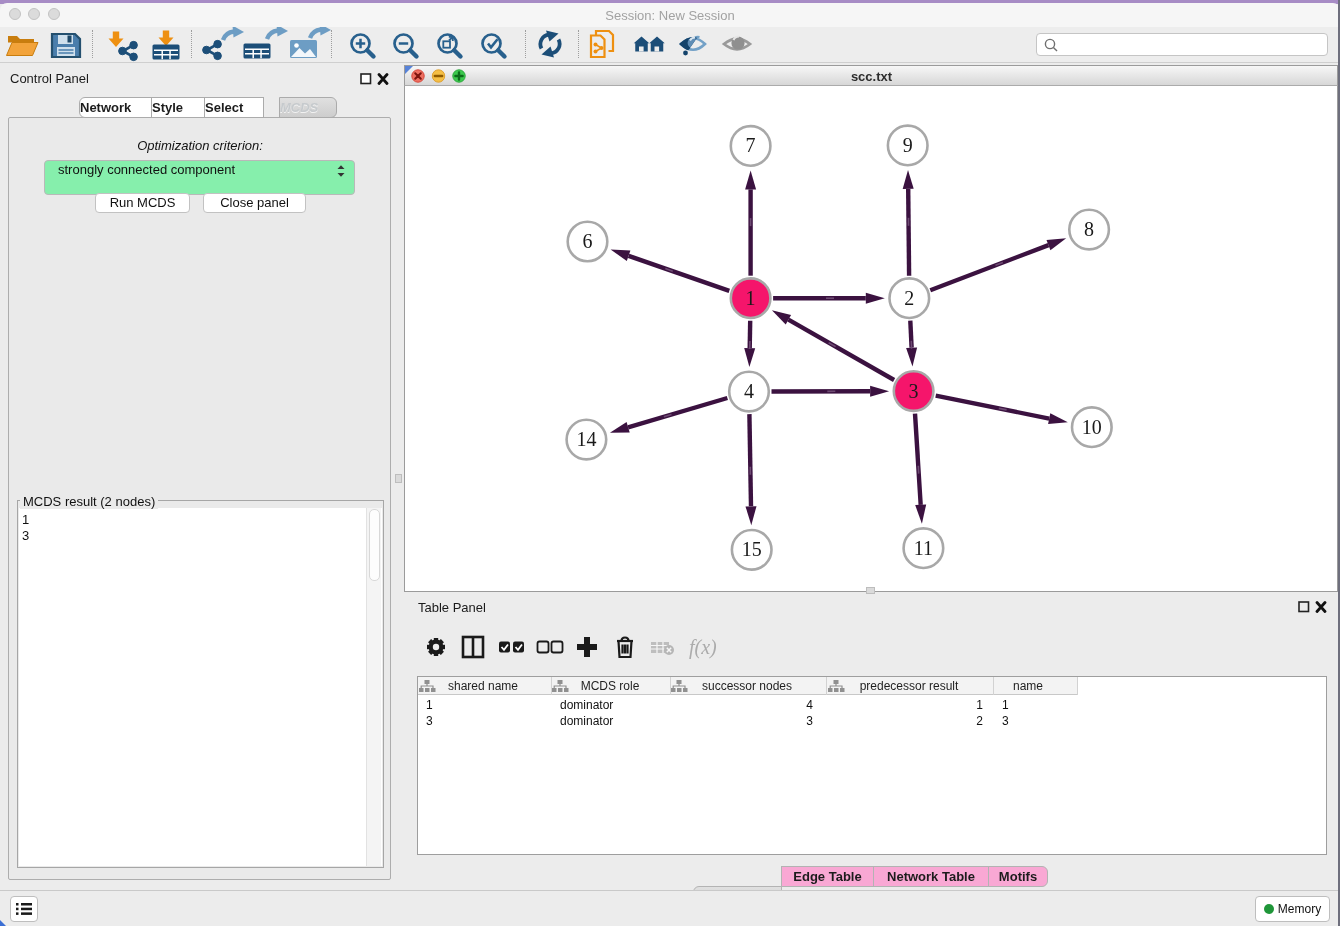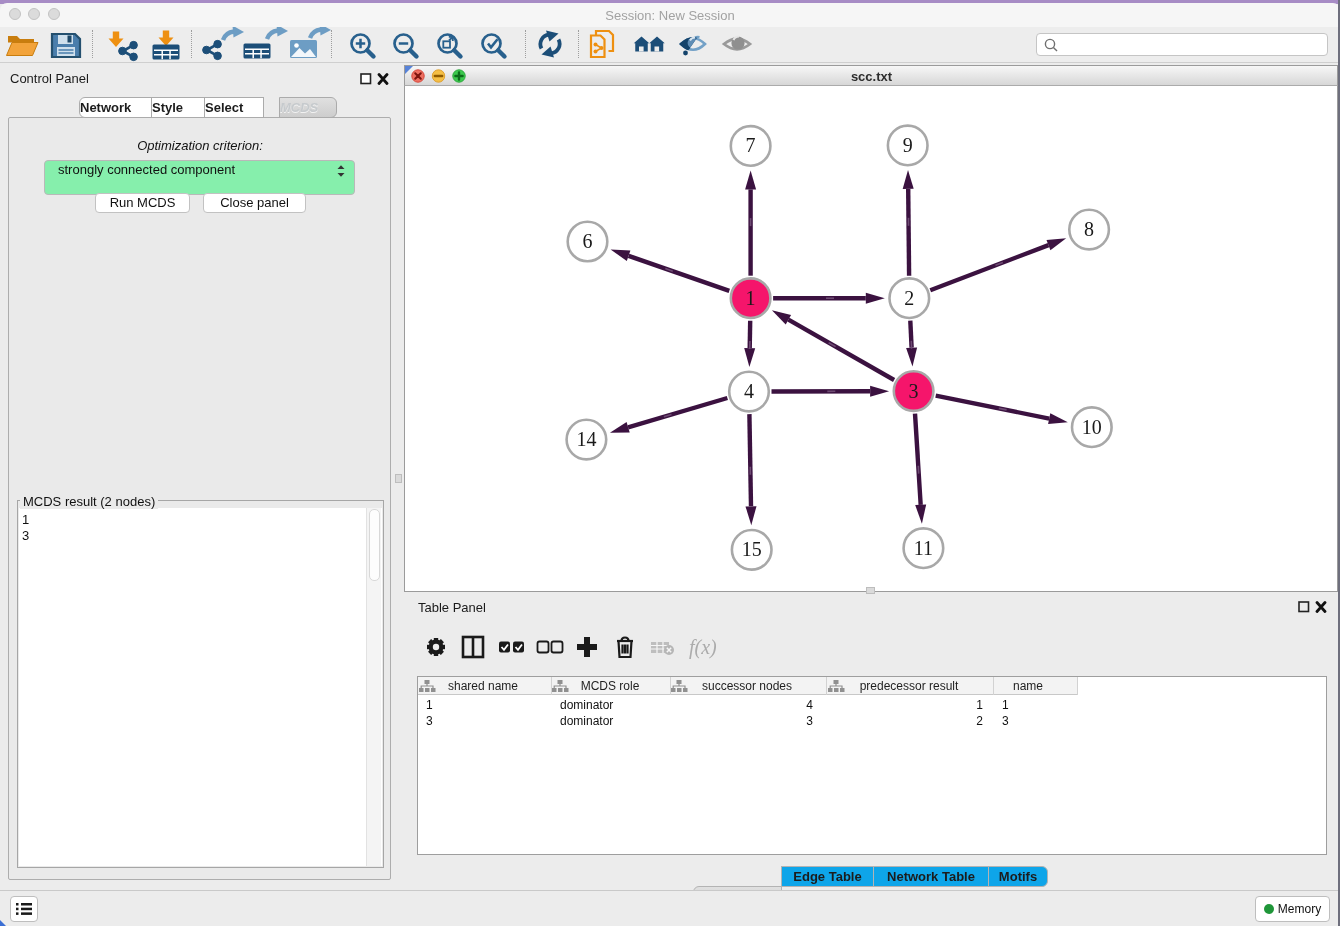--- a/index.html
+++ b/index.html
@@ -51,21 +51,21 @@
       font-weight:bold; color:#2D2D2D; }
 
   
   #tp-title { left:418px; top:600px; font-size:13px; color:#1B1B1B; }
   #tbl { left:417px; top:676px; width:910px; height:179px; background:#fff; border:1px solid #9E9E9E; }
   #tbl-head { left:418px; top:677px; width:659px; height:18px; background:#F3F3F3;
       border-bottom:1px solid #C8C8C8; }
   .hsep { position:absolute; top:677px; height:18px; width:1px; background:#D2D2D2; }
   .hlabel { position:absolute; top:679px; font-size:12px; color:#1F1F1F; text-align:center; }
   .cell { position:absolute; font-size:12px; color:#111; }
-  .btab { position:absolute; top:866px; height:21px; border:1px solid #B3B3B3; background:#0ea5e9;
+  .btab { position:absolute; top:866px; height:21px; border:1px solid #B3B3B3; background:#f9a8d4;
       font-size:13px; font-weight:bold; color:#1C1C1C; text-align:center; line-height:19px; }
 
   
   #statusbar { left:0; top:890px; width:1340px; height:36px; background:#ECECEC;
       border-top:1px solid #C9C9C9; }
   #sb-btn { left:10px; top:896px; width:28px; height:26px; background:#fff;
       border:1px solid #BEBEBE; border-radius:4px; }
   #mem-btn { left:1255px; top:896px; width:75px; height:26px; background:#fff;
       border:1px solid #BEBEBE; border-radius:4px; font-size:12px; color:#111;
       line-height:24px; text-align:center; }

